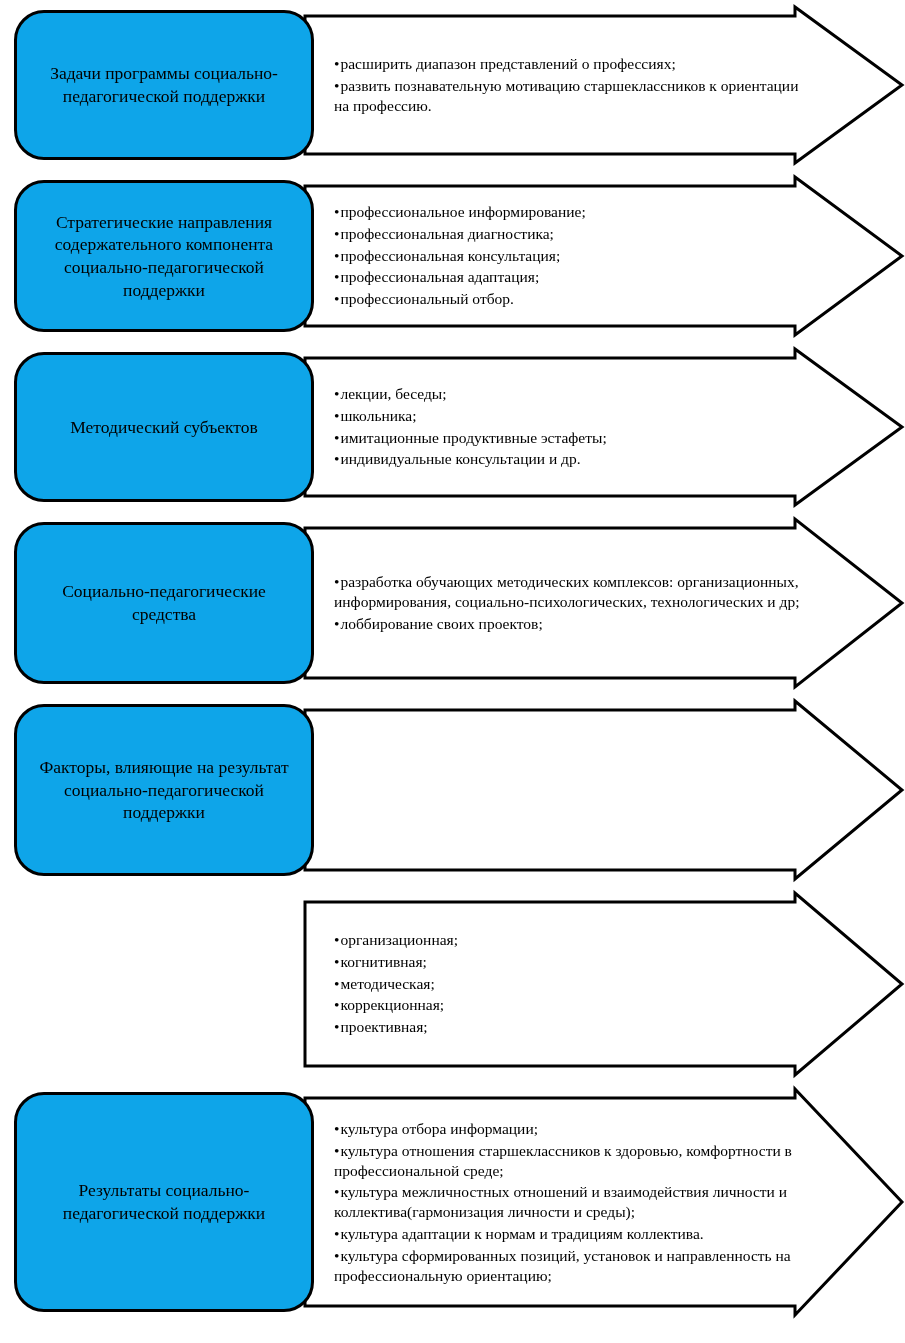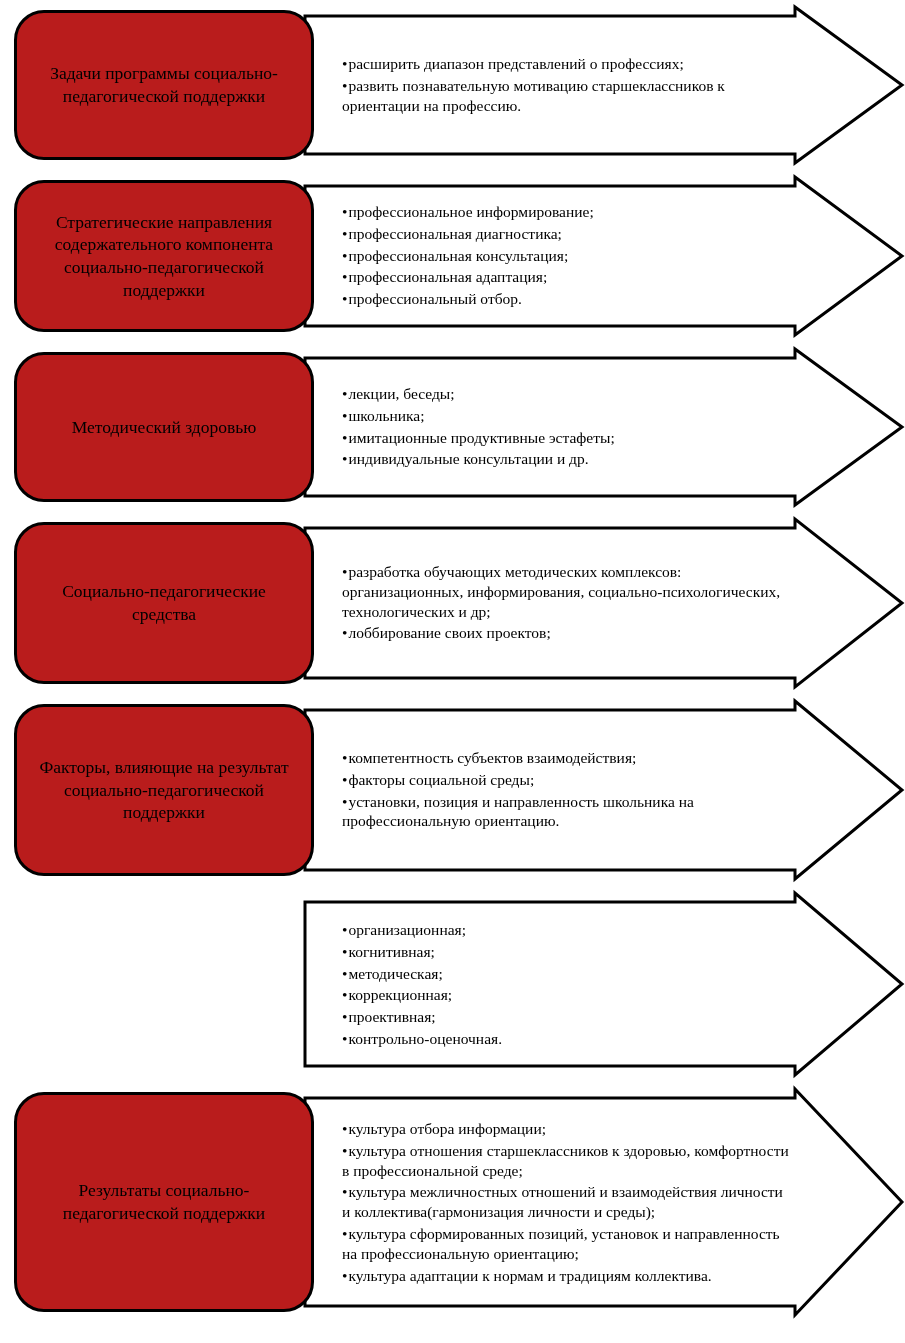--- a/index.html
+++ b/index.html
@@ -34,21 +34,21 @@
     stroke-width: 3;
     stroke-linejoin: miter;
   }
   .stage-box {
     position: absolute;
     left: 14px;
     top: 10px;
     bottom: 10px;
     width: 300px;
     box-sizing: border-box;
-    background: #b91c1c;
+    background: #0ea5e9;
     border: 3.5px solid #000000;
     border-radius: 30px;
     display: flex;
     align-items: center;
     justify-content: center;
     text-align: center;
     padding: 6px 14px;
     z-index: 2;
   }
   .stage-label {
@@ -59,21 +59,21 @@
     position: absolute;
     left: 334px;
     width: 468px;
     top: 50%;
     transform: translateY(-50%);
     z-index: 1;
   }
   .bullet {
     font-size: 15.5px;
     line-height: 1.28;
-    margin: 2px 8px;
+    margin: 2px 0;
   }
   .bullet::before {
     content: "\2022";
     margin-right: 1px;
   }
 </style>
 </head>
 <body>
 
 <div id="diagram">
@@ -110,73 +110,67 @@
     <svg class="arrow-svg" preserveAspectRatio="none" xmlns="http://www.w3.org/2000/svg" viewBox="0 0 905 170">
       <polygon points="305,16 795,16 795,7 902,85 795,163 795,154 305,154"></polygon>
     </svg>
     <div class="bullet-list">
         <div class="bullet">лекции, беседы;</div>
         <div class="bullet">школьника;</div>
         <div class="bullet">имитационные продуктивные эстафеты;</div>
         <div class="bullet">индивидуальные консультации и др.</div>
       </div>
     <div class="stage-box">
-      <div class="stage-label">Методический здоровью</div>
+      <div class="stage-label">Методический субъектов</div>
     </div>
   </div>
 
   <div class="row" style="height: 182px;">
     <svg class="arrow-svg" preserveAspectRatio="none" xmlns="http://www.w3.org/2000/svg" viewBox="0 0 905 182">
       <polygon points="305,16 795,16 795,7 902,91 795,175 795,166 305,166"></polygon>
     </svg>
     <div class="bullet-list">
         <div class="bullet">разработка обучающих методических комплексов: организационных, информирования, социально-психологических, технологических и др;</div>
         <div class="bullet">лоббирование своих проектов;</div>
       </div>
     <div class="stage-box">
       <div class="stage-label">Социально-педагогические средства</div>
     </div>
   </div>
 
   <div class="row" style="height: 192px;">
     <svg class="arrow-svg" preserveAspectRatio="none" xmlns="http://www.w3.org/2000/svg" viewBox="0 0 905 192">
       <polygon points="305,16 795,16 795,7 902,96 795,185 795,176 305,176"></polygon>
     </svg>
-    <div class="bullet-list">
-        <div class="bullet">компетентность субъектов взаимодействия;</div>
-        <div class="bullet">факторы социальной среды;</div>
-        <div class="bullet">установки, позиция и направленность школьника на профессиональную ориентацию.</div>
-      </div>
     <div class="stage-box">
       <div class="stage-label">Факторы, влияющие на результат социально-педагогической поддержки</div>
     </div>
   </div>
 
   <div class="row" style="height: 196px;">
     <svg class="arrow-svg" preserveAspectRatio="none" xmlns="http://www.w3.org/2000/svg" viewBox="0 0 905 196">
       <polygon points="305,16 795,16 795,7 902,98 795,189 795,180 305,180"></polygon>
     </svg>
     <div class="bullet-list">
         <div class="bullet">организационная;</div>
         <div class="bullet">когнитивная;</div>
         <div class="bullet">методическая;</div>
         <div class="bullet">коррекционная;</div>
         <div class="bullet">проективная;</div>
-        <div class="bullet">контрольно-оценочная.</div>
       </div>
   </div>
 
   <div class="row" style="height: 240px;">
     <svg class="arrow-svg" preserveAspectRatio="none" xmlns="http://www.w3.org/2000/svg" viewBox="0 0 905 240">
       <polygon points="305,16 795,16 795,7 902,120 795,233 795,224 305,224"></polygon>
     </svg>
     <div class="bullet-list">
         <div class="bullet">культура отбора информации;</div>
         <div class="bullet">культура отношения старшеклассников к здоровью, комфортности в профессиональной среде;</div>
         <div class="bullet">культура межличностных отношений и взаимодействия личности и коллектива(гармонизация личности и среды);</div>
+        <div class="bullet">культура адаптации к нормам и традициям коллектива.</div>
         <div class="bullet">культура сформированных позиций, установок и направленность на профессиональную ориентацию;</div>
-        <div class="bullet">культура адаптации к нормам и традициям коллектива.</div>
       </div>
     <div class="stage-box">
       <div class="stage-label">Результаты социально-педагогической поддержки</div>
     </div>
   </div>
 </div>
 
 </body></html>

